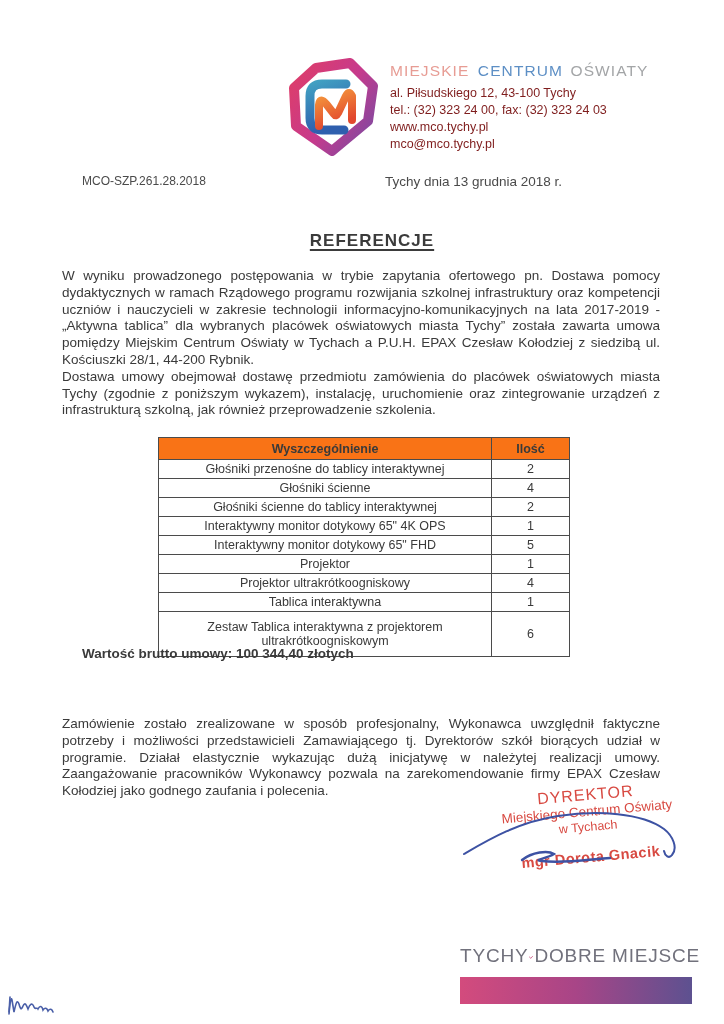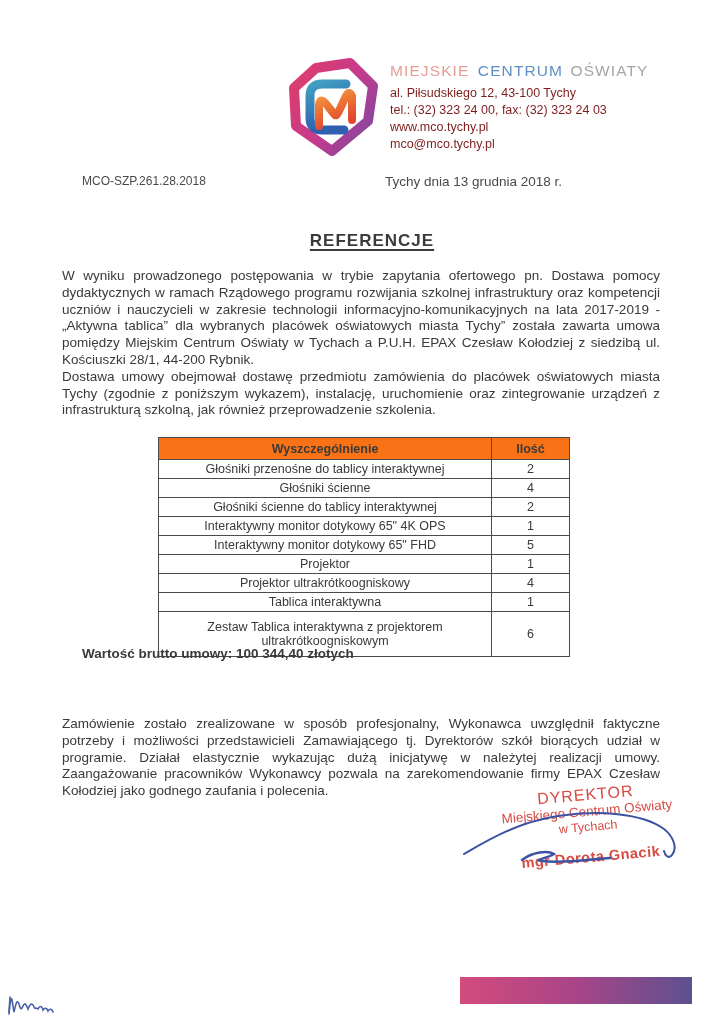--- a/index.html
+++ b/index.html
@@ -198,20 +198,27 @@
     <div class="stamp-org">Miejskiego Centrum Oświaty</div>
     <div class="stamp-city">w Tychach</div>
     <div class="stamp-name">mgr Dorota Gnacik</div>
   </div>
 
   <svg class="sig-svg" width="255" height="80" viewBox="0 0 255 80">
     <path d="M 14 56 C 38 42 68 24 108 18 C 148 12 192 15 214 31 C 223 38 228 50 222 57 C 219 61 215 58 214 53" fill="none" stroke="#3d52a3" stroke-width="2" stroke-linecap="round"></path>
     <path d="M 72 62 C 82 54 98 52 104 56 C 96 61 82 62 92 63 C 112 66 142 61 160 60" fill="none" stroke="#3d52a3" stroke-width="2.4" stroke-linecap="round"></path>
   </svg>
 
+  <div class="slogan">
+    <span>TYCHY</span>
+    <svg class="check" width="19" height="15" viewBox="0 0 19 15">
+      <path d="M 2 4 L 8 12 L 17 2" fill="none" stroke="#c23a6e" stroke-width="3.2" stroke-linecap="round" stroke-linejoin="round"></path>
+    </svg>
+    <span>DOBRE MIEJSCE</span>
+  </div>
   <div class="footer-bar"></div>
 
   <svg class="scribble" width="64" height="32" viewBox="0 0 64 32">
     <path d="M 3 24 C 4 12 5 6 6 10 L 8 22 C 10 13 11 9 13 14 C 14 18 15 21 17 16 C 19 12 20 14 22 19 C 24 14 26 12 28 17 C 29 20 31 17 32 19 C 34 15 36 16 37 20 C 39 17 41 18 42 21 C 44 18 46 19 47 22" fill="none" stroke="#4a5fa8" stroke-width="1.6" stroke-linecap="round"></path>
     <path d="M 4 7 L 3 22" fill="none" stroke="#4a5fa8" stroke-width="1.6" stroke-linecap="round"></path>
   </svg>
 
 </div>
 
 </body></html>

